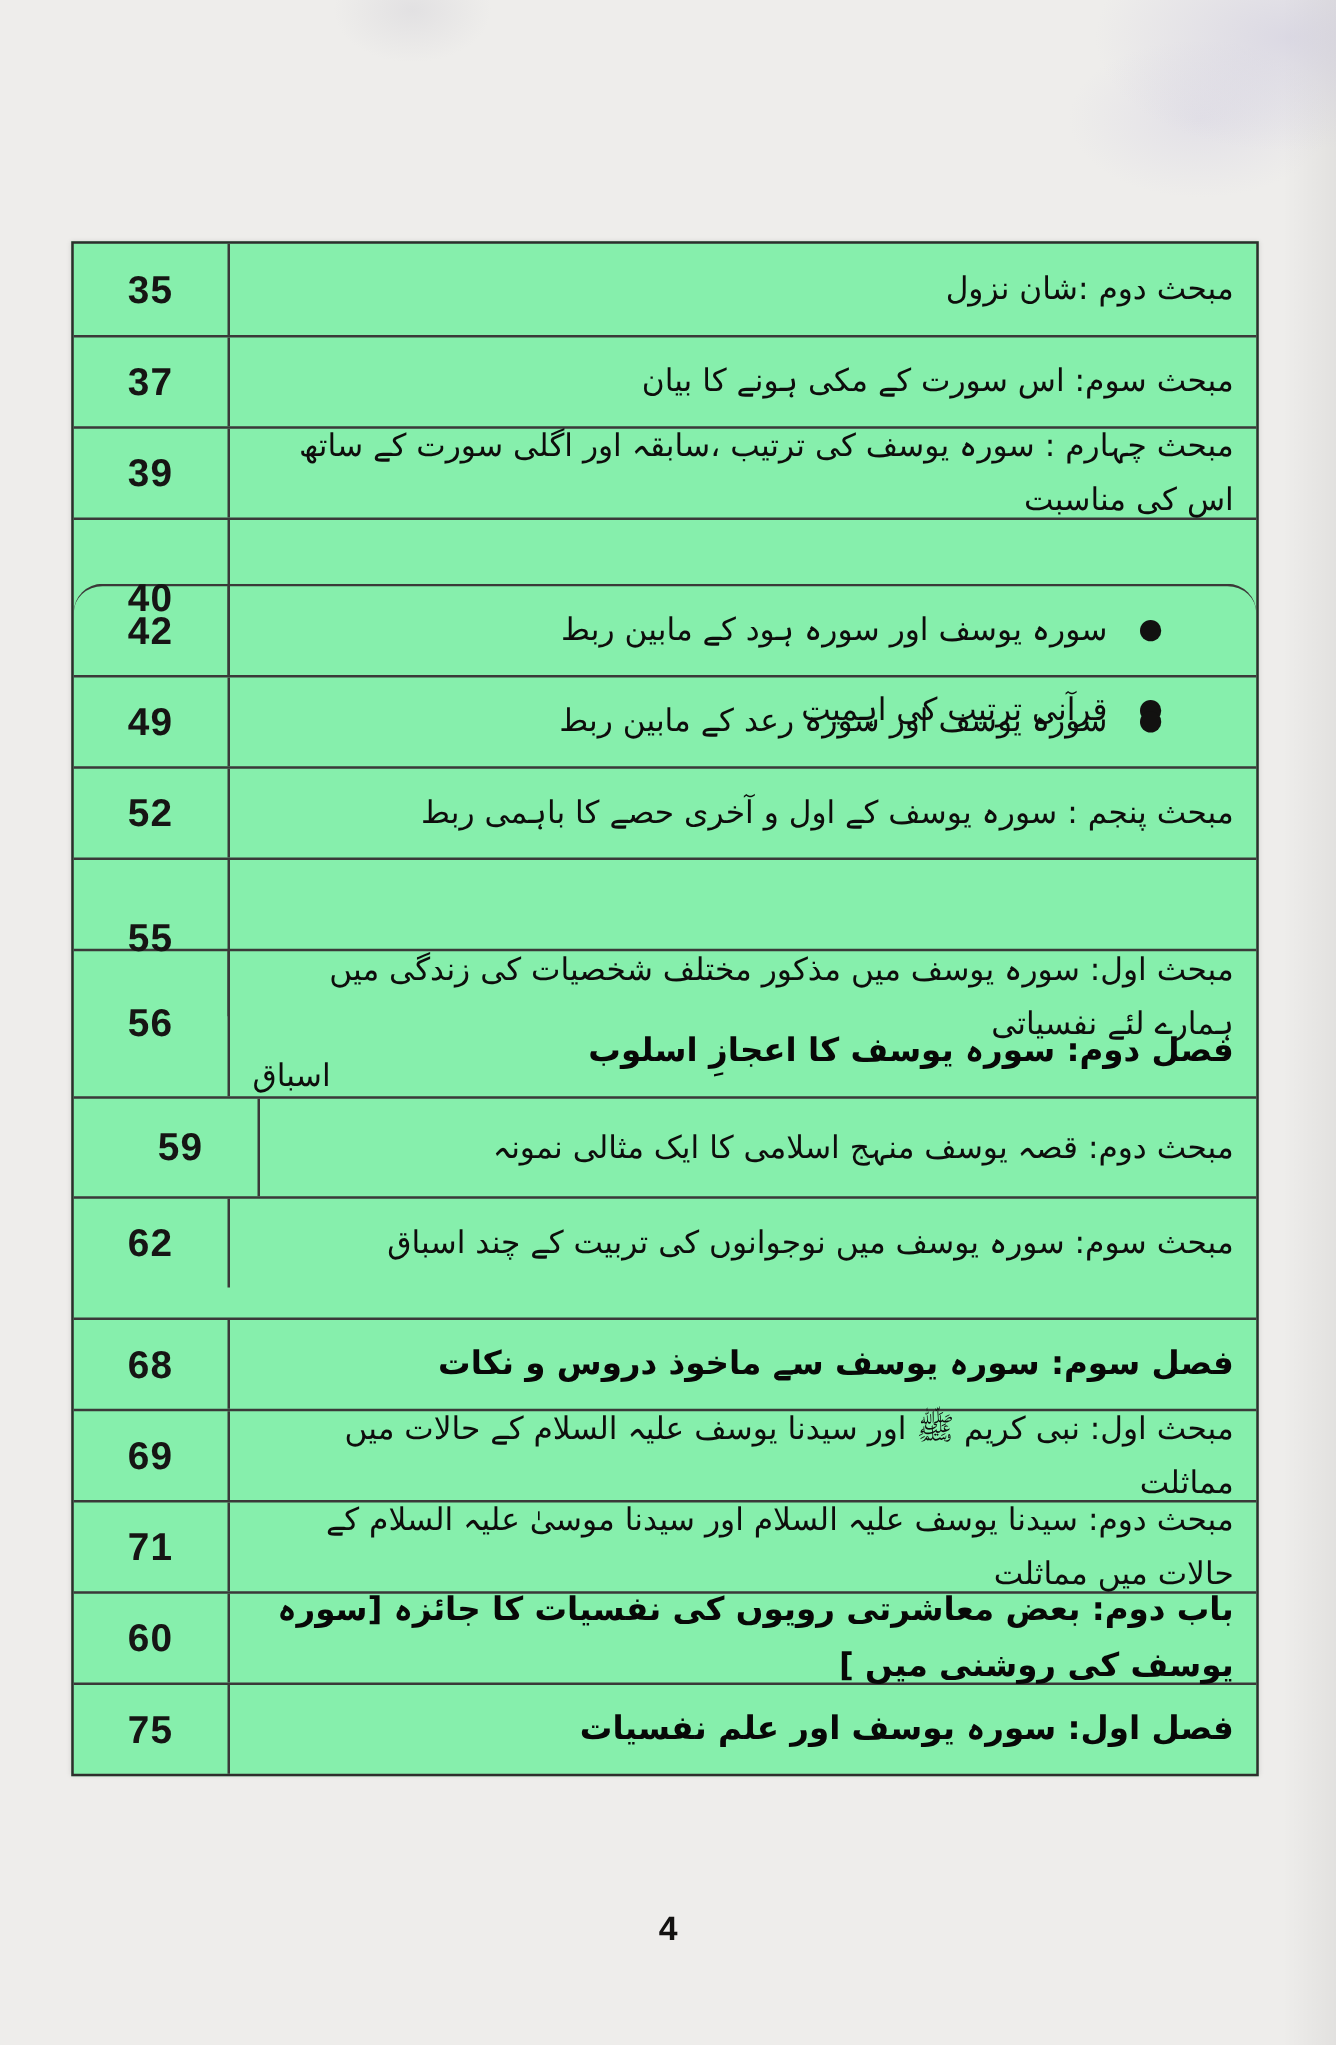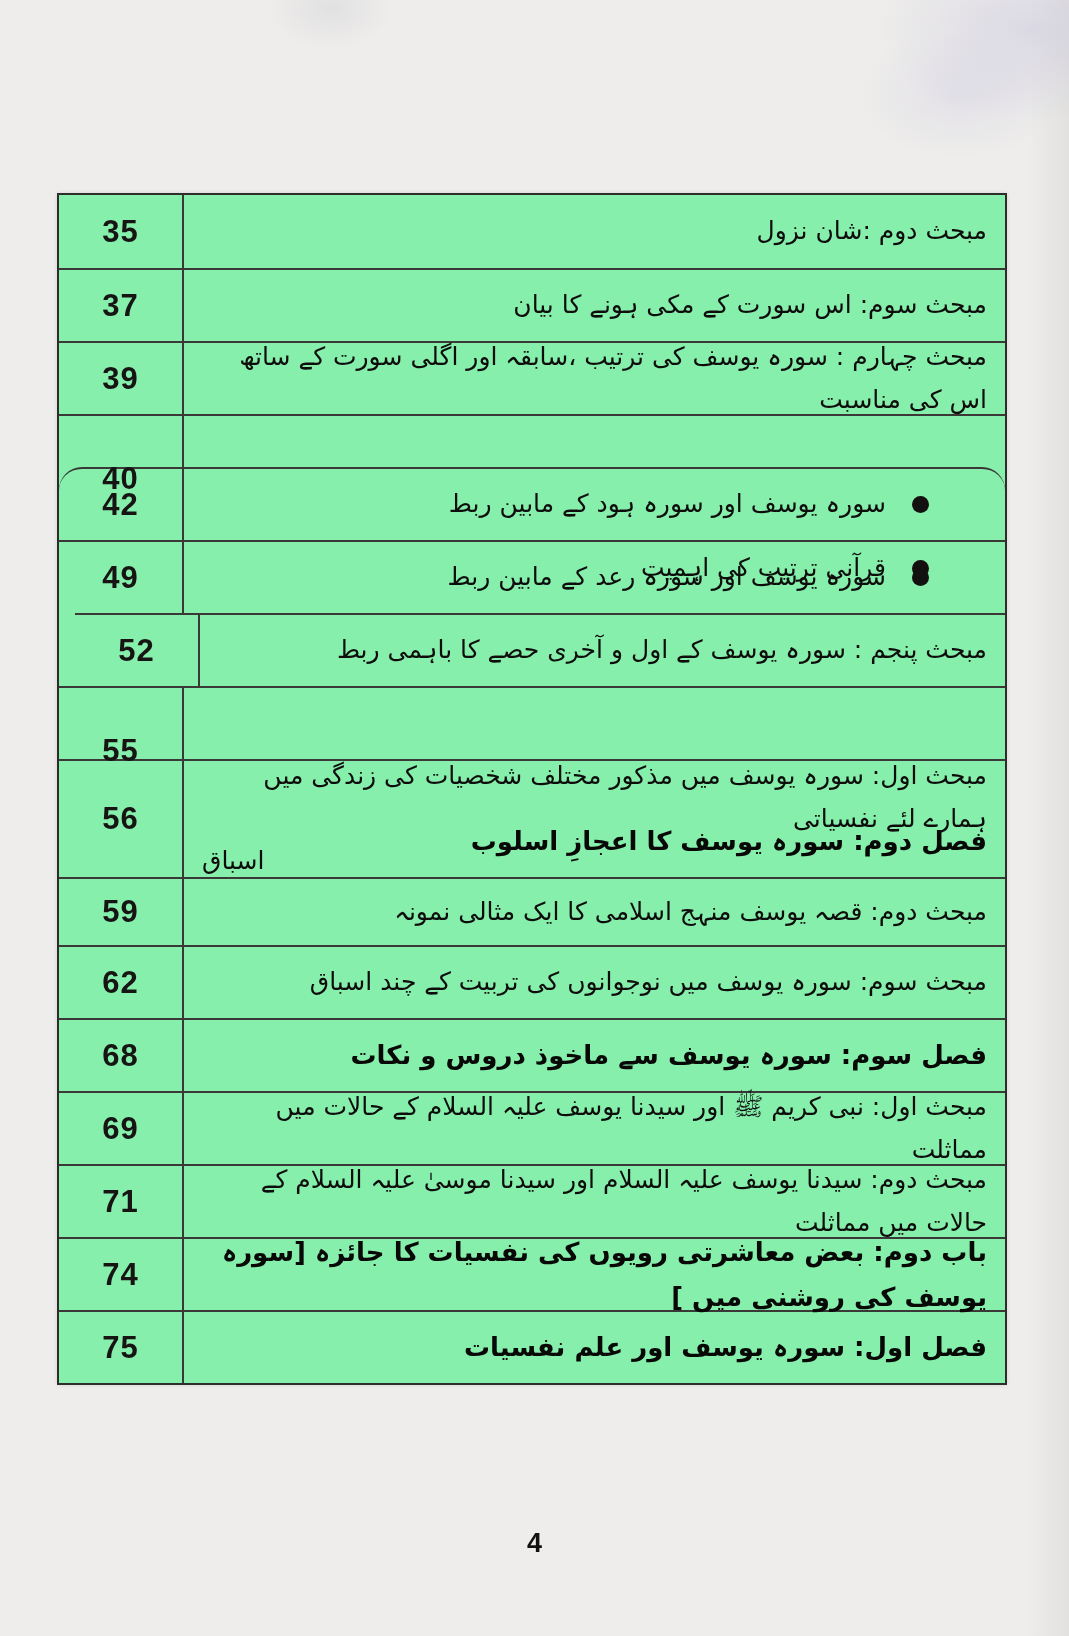--- a/index.html
+++ b/index.html
@@ -88,71 +88,71 @@
     </div>
     <div class="row" style="height: 73px;">
       <div class="num-cell">49</div>
       <div class="text-cell">
         <div class="bullet-wrap">
           <span class="dot"></span>
           <span class="entry-line">سورہ یوسف اور سورہ رعد کے مابین ربط</span>
         </div>
       </div>
     </div>
-    <div class="row" style="height: 73px; margin-left: 16px;">
+    <div class="row" style="height: 73px;">
       <div class="num-cell">52</div>
       <div class="text-cell">
         <div class="entry-line">مبحث پنجم : سورہ یوسف کے اول و آخری حصے کا باہمی ربط</div>
       </div>
     </div>
     <div class="row bold" style="height: 73px; flex-direction: column;">
       <div class="num-cell">55</div>
       <div class="text-cell">
         <div class="entry-line">فصل دوم: سورہ یوسف کا اعجازِ اسلوب</div>
       </div>
     </div>
     <div class="row" style="height: 118px;">
       <div class="num-cell">56</div>
       <div class="text-cell">
         <div class="entry-line">مبحث اول: سورہ یوسف میں مذکور مختلف شخصیات کی زندگی میں ہمارے لئے نفسیاتی</div>
         <div class="entry-line line2">اسباق</div>
       </div>
     </div>
-    <div class="row" style="height: 68px;">
+    <div class="row" style="height: 80px; padding-left: 24px;">
       <div class="num-cell">59</div>
       <div class="text-cell">
         <div class="entry-line">مبحث دوم: قصہ یوسف منہج اسلامی کا ایک مثالی نمونہ</div>
       </div>
     </div>
     <div class="row" style="height: 73px;">
       <div class="num-cell">62</div>
       <div class="text-cell">
         <div class="entry-line">مبحث سوم: سورہ یوسف میں نوجوانوں کی تربیت کے چند اسباق</div>
       </div>
     </div>
-    <div class="row bold" style="height: 73px;">
+    <div class="row bold" style="height: 73px; margin-top: 24px;">
       <div class="num-cell">68</div>
       <div class="text-cell">
         <div class="entry-line">فصل سوم: سورہ یوسف سے ماخوذ دروس و نکات</div>
       </div>
     </div>
     <div class="row" style="height: 73px;">
       <div class="num-cell">69</div>
       <div class="text-cell">
         <div class="entry-line">مبحث اول: نبی کریم ﷺ اور سیدنا یوسف علیہ السلام کے حالات میں مماثلت</div>
       </div>
     </div>
     <div class="row" style="height: 73px;">
       <div class="num-cell">71</div>
       <div class="text-cell">
         <div class="entry-line">مبحث دوم: سیدنا یوسف علیہ السلام اور سیدنا موسیٰ علیہ السلام کے حالات میں مماثلت</div>
       </div>
     </div>
     <div class="row bold" style="height: 73px;">
-      <div class="num-cell">74</div>
+      <div class="num-cell">60</div>
       <div class="text-cell">
         <div class="entry-line">باب دوم: بعض معاشرتی رویوں کی نفسیات کا جائزہ [سورہ یوسف کی روشنی میں ]</div>
       </div>
     </div>
     <div class="row bold" style="height: 73px;">
       <div class="num-cell">75</div>
       <div class="text-cell">
         <div class="entry-line">فصل اول: سورہ یوسف اور علم نفسیات</div>
       </div>
     </div>

